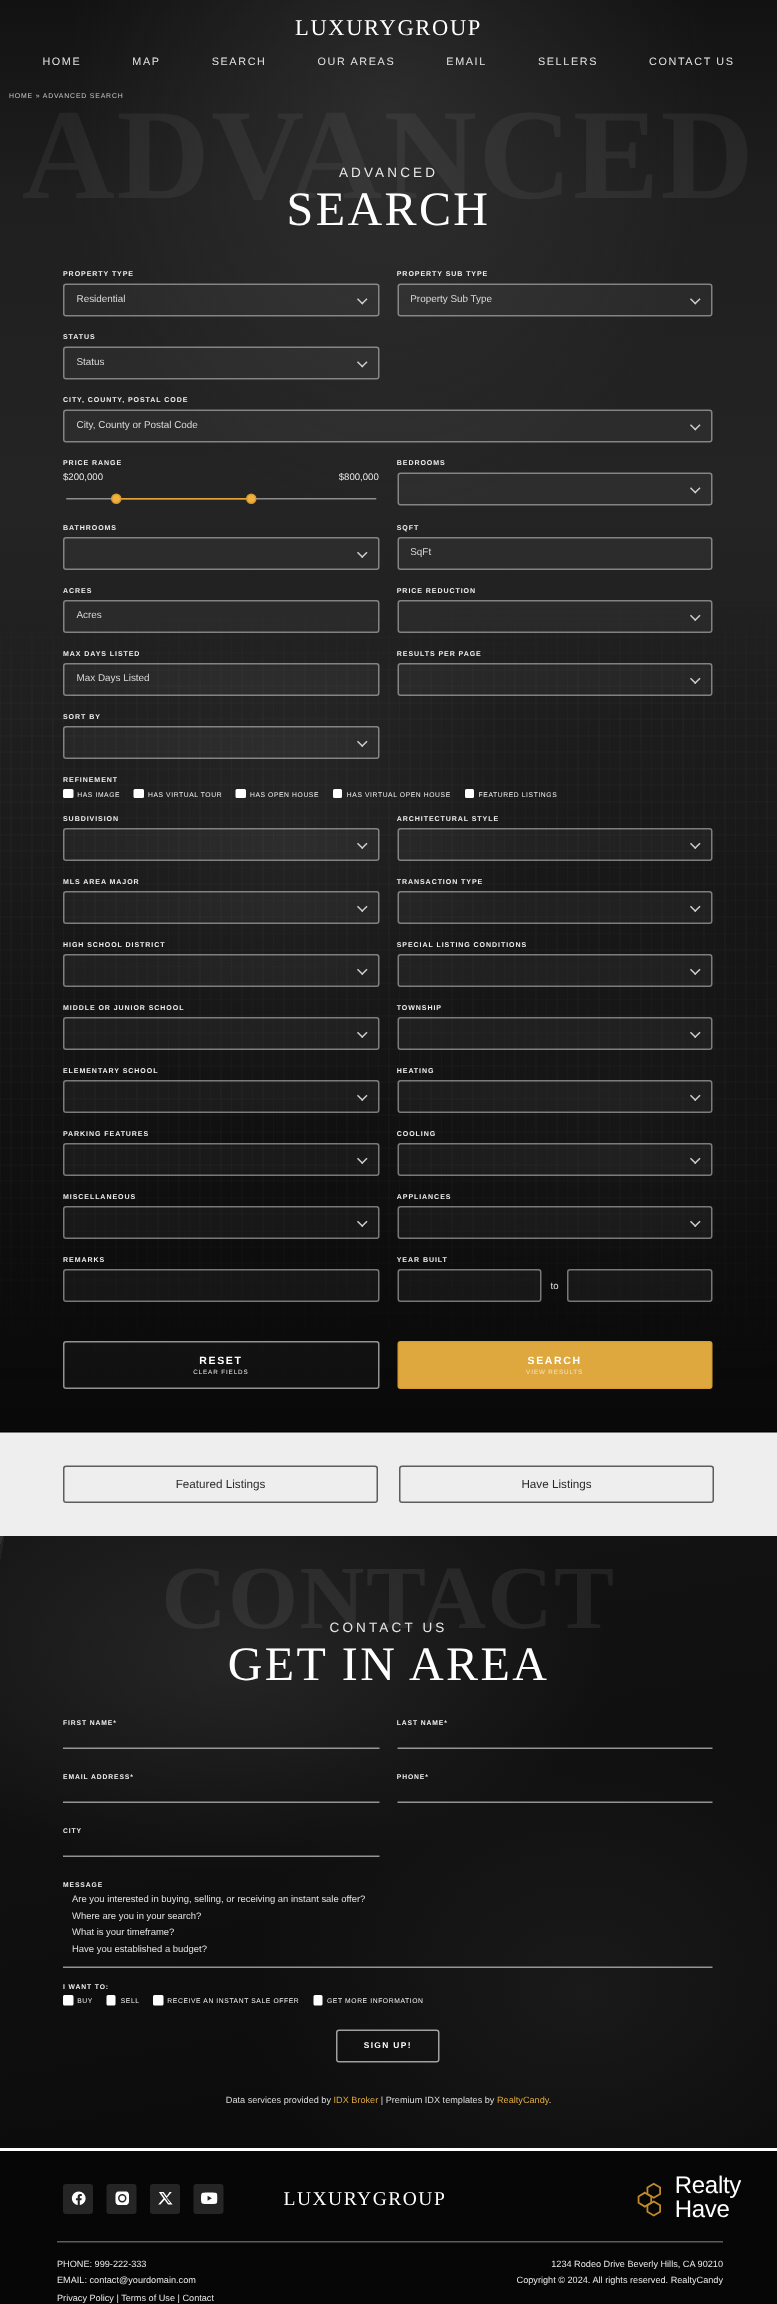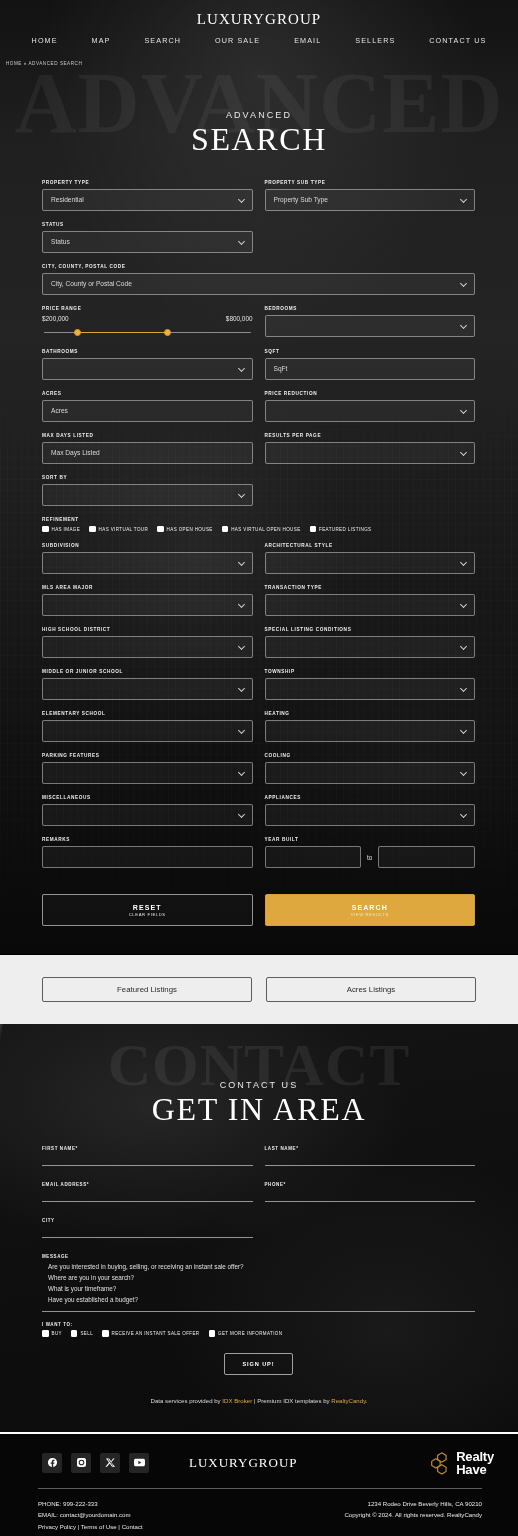--- a/index.html
+++ b/index.html
@@ -219,21 +219,21 @@
   }
   .soc svg { width: 11px; height: 11px; fill: #fff; }
   .footer-brand {
     font-family: "Liberation Serif", serif; font-size: 13px; letter-spacing: 1px;
     color: #fff; margin-left: 40px;
   }
   .rc-logo { margin-left: auto; display: flex; align-items: center; gap: 4px; }
   .rc-hex { width: 22px; height: 24px; }
   .rc-text { line-height: 1.0; }
   .rc-text .r1, .rc-text .r2 {
-    font-family: "Liberation Sans", sans-serif; font-size: 13px; font-weight: 700; color: #fff;
+    font-family: "Liberation Sans", sans-serif; font-size: 16px; font-weight: 400; color: #fff;
     display: block; letter-spacing: -.2px;
   }
   .footer-sep { height: 1px; background: rgba(255,255,255,.35); margin: 12px 12px 0 14px; }
   .footer-bottom { display: flex; justify-content: space-between; padding: 9px 12px 0 14px; }
   .fb-left div { font-size: 6.1px; color: #e9e9e9; line-height: 1.85; }
   .fb-right { text-align: right; }
   .fb-right div { font-size: 6.1px; color: #e9e9e9; line-height: 1.85; }
 </style>
 </head>
 <body>
@@ -245,21 +245,21 @@
     <div class="hero-photo"></div>
     <div class="ghost ghost-advanced">ADVANCED</div>
 
     <div class="hero-inner">
       <div class="topbar">
         <div class="brand-word">LUXURYGROUP</div>
         <nav class="nav">
           <a href="#">HOME</a>
           <a href="#">MAP</a>
           <a href="#">SEARCH</a>
-          <a href="#">OUR SALE</a>
+          <a href="#">OUR AREAS</a>
           <a href="#">EMAIL</a>
           <a href="#">SELLERS</a>
           <a href="#">CONTACT US</a>
         </nav>
       </div>
 
       <div class="breadcrumb">HOME » ADVANCED SEARCH</div>
 
       <div class="hero-title-block">
         <div class="eyebrow">ADVANCED</div>
@@ -618,21 +618,21 @@
         <div class="btn search">
           <span class="b1">SEARCH</span>
           <span class="b2">VIEW RESULTS</span>
         </div>
       </div>
     </div>
   </section>
 
   <section class="lightstrip">
     <div class="pill">Featured Listings</div>
-    <div class="pill">Acres Listings</div>
+    <div class="pill">Have Listings</div>
   </section>
 
   <section class="contact">
     <div class="contact-bg"></div>
     <div class="ghost-contact">CONTACT</div>
 
     <div class="contact-inner">
       <div style="text-align:center;">
         <div class="eyebrow">CONTACT US</div>
         <div class="bigtitle">GET IN AREA</div>

